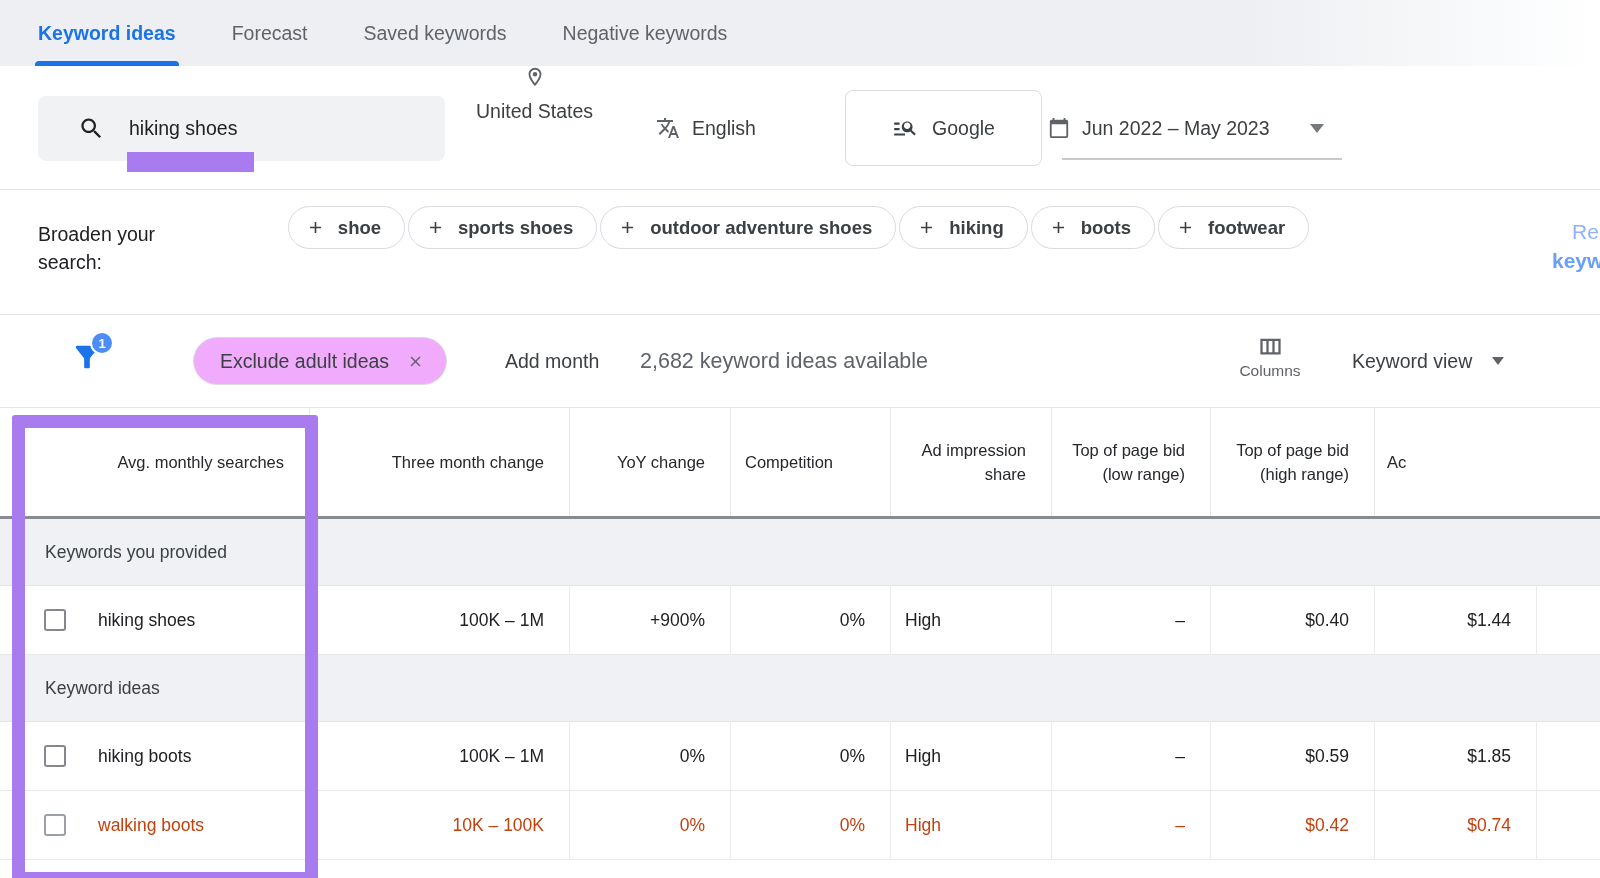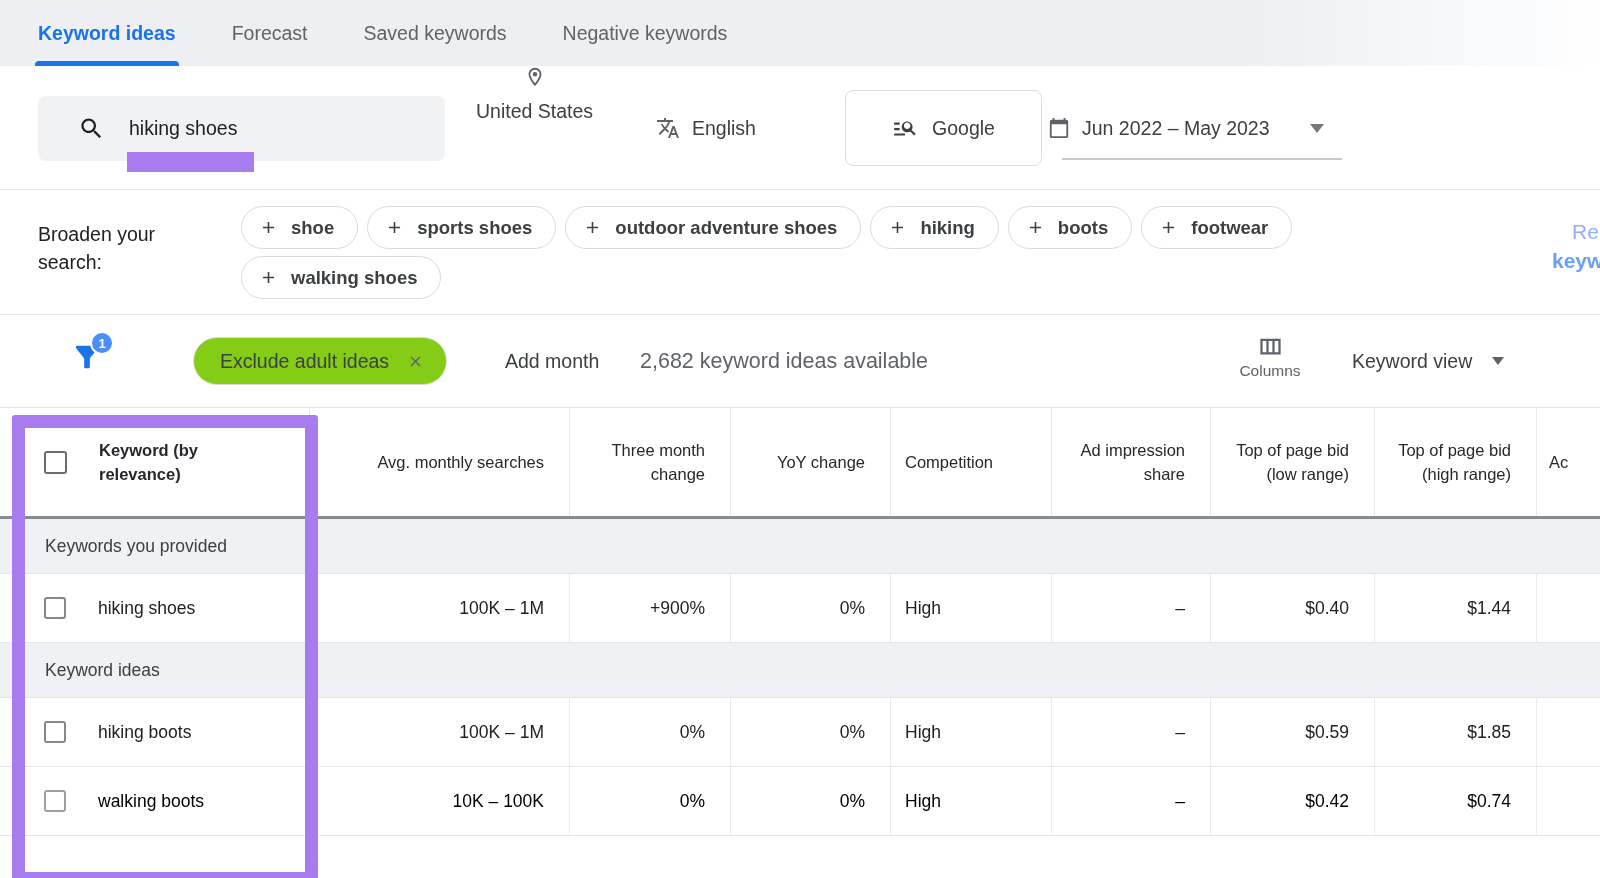--- a/index.html
+++ b/index.html
@@ -37,37 +37,37 @@
     border-right:7px solid transparent; border-top:9px solid #75797e; margin-left:28px; }
   .date-underline { position:absolute; left:1062px; top:92px; width:280px; height:2px;
     background:#c7cacd; }
 
   
   .broaden { position:absolute; left:0; top:190px; width:1600px; height:125px;
     background:#fff; border-bottom:1px solid #e3e5e8; }
   .broaden-label { position:absolute; left:38px; top:30px; font-size:19.5px;
     color:#202124; line-height:28px; }
   .chips { position:absolute; left:241px; top:16px; width:1115px; display:flex;
-    flex-wrap:wrap; gap:7px 9px; }
+    flex-wrap:wrap; gap:7px 3px;justify-content:center; }
   .chip { height:43px; border:1px solid #d7dade; border-radius:22px; background:#fff;
     display:flex; align-items:center; gap:13px; padding:0 23px 0 17px;
     font-size:18.5px; font-weight:bold; color:#3c4043; cursor:pointer; }
   .refine-line { position:absolute; font-size:21px; white-space:nowrap; }
   .refine-1 { left:1572px; top:30px; color:#8fb2f7; }
   .refine-2 { left:1552px; top:59px; color:#67a0f6; font-weight:bold; }
 
   
   .filterbar { position:absolute; left:0; top:315px; width:1600px; height:92px; background:#fff; }
   .funnel-wrap { position:absolute; left:70px; top:24px; width:40px; height:44px; }
   .funnel-badge { position:absolute; left:20px; top:-8px; width:24px; height:24px;
     border-radius:50%; background:#4d8df6; border:2.5px solid #fff; color:#fff;
     font-size:13px; font-weight:bold; display:flex; align-items:center; justify-content:center; }
   .filter-chip { position:absolute; left:193px; top:22px; height:48px; border:1px solid #dadce0;
     border-radius:24px; display:flex; align-items:center; gap:18px; padding:0 22px 0 26px;
-    font-size:19.5px; color:#3c4043; background:#84cc16; }
+    font-size:19.5px; color:#3c4043; background:#f0abfc; }
   .add-filter { position:absolute; left:505px; top:0; height:92px; display:flex;
     align-items:center; font-size:19.5px; color:#3c4043; cursor:pointer; }
   .results-summary { position:absolute; left:640px; top:0; height:92px; display:flex;
     align-items:center; font-size:21.5px; color:#5f6368; }
   .columns-group { position:absolute; left:1230px; top:18px; width:80px; text-align:center;
     color:#5f6368; cursor:pointer; }
   .columns-group .lbl { font-size:15.5px; margin-top:2px; }
   .view-selector { position:absolute; left:1352px; top:0; height:92px; display:flex;
     align-items:center; gap:20px; font-size:19.5px; color:#3c4043; cursor:pointer; }
   .small-caret { width:0; height:0; border-left:6px solid transparent;
@@ -81,27 +81,27 @@
   .cell:last-child { border-right:none; }
   .thead .cell { font-size:16.5px; color:#25282c; line-height:24px; }
   .num { justify-content:flex-end; padding-right:25px; text-align:right; }
   .lft { justify-content:flex-start; padding-left:14px; }
   .kcell { padding-left:44px; gap:32px; }
   .kcell .klabel { width:150px; font-weight:bold; }
   .cutoff { color:#c3c7cc; padding-left:12px; }
   .checkbox { width:23px; height:23px; border:2px solid #696d72; border-radius:3px;
     background:#fff; flex:0 0 auto; cursor:pointer; }
   .row-checkbox { border-color:#84888d; width:22px; height:22px; }
-  .section-row { height:55px; background:#eff1f4; display:flex; align-items:center;
+  .section-row { height:67px; background:#eff1f4; display:flex; align-items:center;
     padding-left:45px; font-size:17.5px; color:#3c4043; border-bottom:1px solid #e3e5e8; }
   .drow { height:69px; background:#fff; border-bottom:1px solid #e6e8eb;
     font-size:17.5px; color:#202124; }
   .drow .cell { border-right:1px solid #e9ebed; }
   .drow .cell:last-child { border-right:none; }
-  .drow.muted { color:#000000; }
+  .drow.muted { color:#c2410c; }
   .drow.muted .row-checkbox { border-color:#9aa0a6; }
   .stub-row { height:17px; background:#fff; }
 
   
   .ann-rect { position:absolute; left:12px; top:415px; width:306px; height:470px;
     border:13px solid #a87cef; border-radius:3px; z-index:20; pointer-events:none; }
 
   svg { display:block; flex:0 0 auto; }
 </style>
 </head>
@@ -222,28 +222,20 @@
           </span>
         <span>boots</span>
       </div>
       <div class="chip">
         <span>
             <svg width="19" height="19" viewBox="0 0 24 24">
               <path fill="#3c4043" d="M19 13h-6v6h-2v-6H5v-2h6V5h2v6h6v2z"></path>
             </svg>
           </span>
         <span>footwear</span>
-      </div>
-      <div class="chip">
-        <span>
-            <svg width="19" height="19" viewBox="0 0 24 24">
-              <path fill="#3c4043" d="M19 13h-6v6h-2v-6H5v-2h6V5h2v6h6v2z"></path>
-            </svg>
-          </span>
-        <span>walking shoes</span>
       </div>
     </div>
     <div class="refine-line refine-1">Re</div>
     <div class="refine-line refine-2">keyw</div>
   </div>
 
   <div class="filterbar">
     <div class="funnel-wrap">
       <svg width="34" height="36" viewBox="0 0 24 24">
           <path fill="#1a73e8" d="M4.25 5.61C6.27 8.2 10 13 10 13v6c0 .55.45 1 1 1h2c.55 0 1-.45 1-1v-6s3.73-4.8 5.75-7.39c.51-.66.04-1.61-.79-1.61H5.04c-.83 0-1.3.95-.79 1.61z"></path>
@@ -271,24 +263,20 @@
     </div>
 
     <div class="view-selector">
       <span>Keyword view</span>
       <span class="small-caret"></span>
     </div>
   </div>
 
   <div class="ktable">
     <div class="trow thead">
-      <div class="cell kcell">
-        <div class="checkbox"></div>
-        <div class="klabel">Keyword (by relevance)</div>
-      </div>
       <div class="cell num">Avg. monthly searches</div>
       <div class="cell num">Three month change</div>
       <div class="cell num">YoY change</div>
       <div class="cell lft">Competition</div>
       <div class="cell num">Ad impression share</div>
       <div class="cell num">Top of page bid (low range)</div>
       <div class="cell num">Top of page bid (high range)</div>
       <div class="cell cutoff">Ac</div>
     </div>
 

